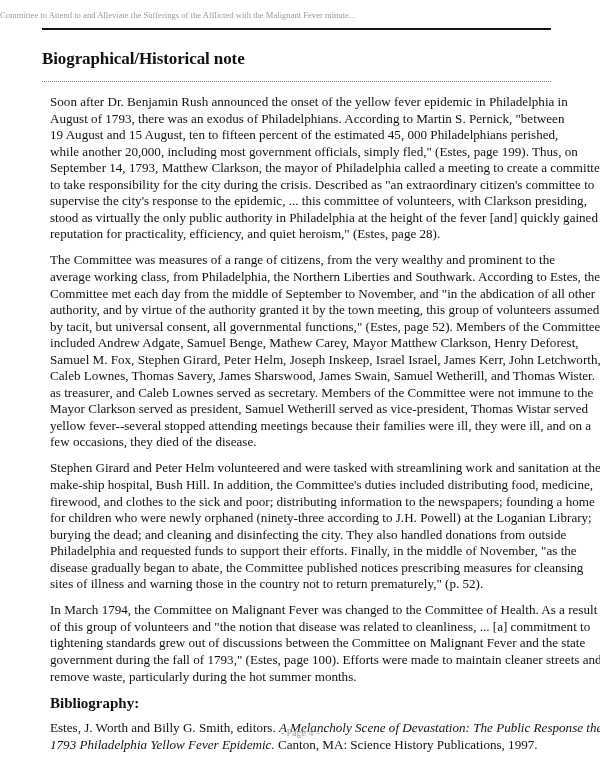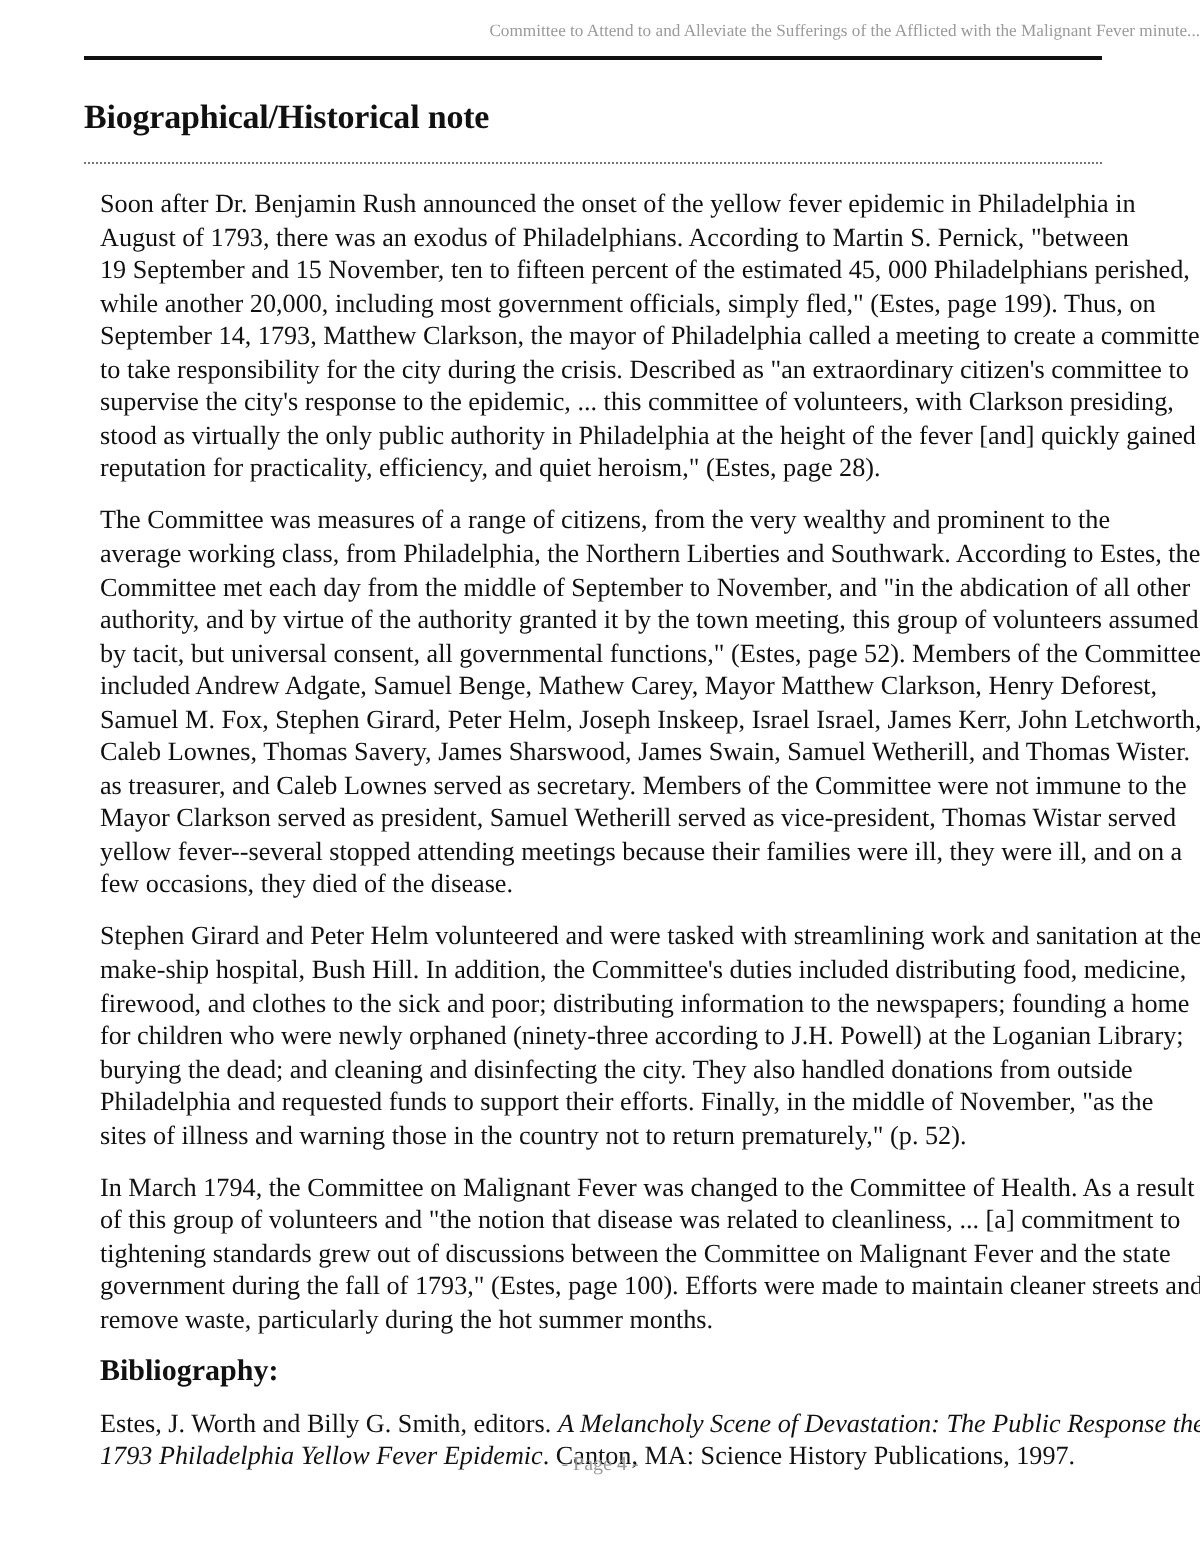--- a/index.html
+++ b/index.html
@@ -1,18 +1,18 @@
 <!DOCTYPE html>
 <html><head>
 <meta charset="utf-8">
 <style>
   html, body { margin: 0; padding: 0; background: #ffffff; }
   body { width: 600px; height: 776px; position: relative; overflow: hidden;
          font-family: "Liberation Serif", "DejaVu Serif", serif; color: #111; }
-  .running-header { position: absolute; top: 10px; left: 0; width: 600px; text-align: right;
+  .running-header { position: absolute; top: 10px; left: 0; width: 600px; text-align: left;
          font-size: 8.6px; color: #9a9a9a; white-space: nowrap; }
   .top-rule { position: absolute; top: 28px; left: 42px; width: 509px; height: 0;
          border-top: 2.6px solid #111; }
   .heading { position: absolute; top: 49px; left: 42px; margin: 0; font-size: 17px;
          font-weight: bold; letter-spacing: -0.1px; }
   .dotted-rule { position: absolute; top: 81px; left: 42px; width: 509px; height: 0;
          border-top: 1px dotted #777; }
   .content { position: absolute; top: 94px; left: 50px; width: 502px; font-size: 13.1px;
          line-height: 16.55px; }
   .content p { margin: 0 0 9.5px 0; }
@@ -28,21 +28,21 @@
 <div class="running-header">Committee to Attend to and Alleviate the Sufferings of the Afflicted with the Malignant Fever minute...</div>
 <div class="top-rule"></div>
 
 <h1 class="heading">Biographical/Historical note</h1>
 <div class="dotted-rule"></div>
 
 <div class="content">
   <p>
     <span class="line">Soon after Dr. Benjamin Rush announced the onset of the yellow fever epidemic in Philadelphia in</span>
     <span class="line">August of 1793, there was an exodus of Philadelphians. According to Martin S. Pernick, "between</span>
-    <span class="line">19 September and 15 November, ten to fifteen percent of the estimated 45, 000 Philadelphians perished,</span>
+    <span class="line">19 August and 15 August, ten to fifteen percent of the estimated 45, 000 Philadelphians perished,</span>
     <span class="line">while another 20,000, including most government officials, simply fled," (Estes, page 199). Thus, on</span>
     <span class="line">September 14, 1793, Matthew Clarkson, the mayor of Philadelphia called a meeting to create a committee</span>
     <span class="line">to take responsibility for the city during the crisis. Described as "an extraordinary citizen's committee to</span>
     <span class="line">supervise the city's response to the epidemic, ... this committee of volunteers, with Clarkson presiding,</span>
     <span class="line">stood as virtually the only public authority in Philadelphia at the height of the fever [and] quickly gained a</span>
     <span class="line">reputation for practicality, efficiency, and quiet heroism," (Estes, page 28).</span>
   </p>
   <p>
     <span class="line">The Committee was measures of a range of citizens, from the very wealthy and prominent to the</span>
     <span class="line">average working class, from Philadelphia, the Northern Liberties and Southwark. According to Estes, the</span>
@@ -57,20 +57,21 @@
     <span class="line">yellow fever--several stopped attending meetings because their families were ill, they were ill, and on a</span>
     <span class="line">few occasions, they died of the disease.</span>
   </p>
   <p>
     <span class="line">Stephen Girard and Peter Helm volunteered and were tasked with streamlining work and sanitation at the</span>
     <span class="line">make-ship hospital, Bush Hill. In addition, the Committee's duties included distributing food, medicine,</span>
     <span class="line">firewood, and clothes to the sick and poor; distributing information to the newspapers; founding a home</span>
     <span class="line">for children who were newly orphaned (ninety-three according to J.H. Powell) at the Loganian Library;</span>
     <span class="line">burying the dead; and cleaning and disinfecting the city. They also handled donations from outside</span>
     <span class="line">Philadelphia and requested funds to support their efforts. Finally, in the middle of November, "as the</span>
+    <span class="line">disease gradually began to abate, the Committee published notices prescribing measures for cleansing</span>
     <span class="line">sites of illness and warning those in the country not to return prematurely," (p. 52).</span>
   </p>
   <p>
     <span class="line">In March 1794, the Committee on Malignant Fever was changed to the Committee of Health. As a result</span>
     <span class="line">of this group of volunteers and "the notion that disease was related to cleanliness, ... [a] commitment to</span>
     <span class="line">tightening standards grew out of discussions between the Committee on Malignant Fever and the state</span>
     <span class="line">government during the fall of 1793," (Estes, page 100). Efforts were made to maintain cleaner streets and</span>
     <span class="line">remove waste, particularly during the hot summer months.</span>
   </p>
 

